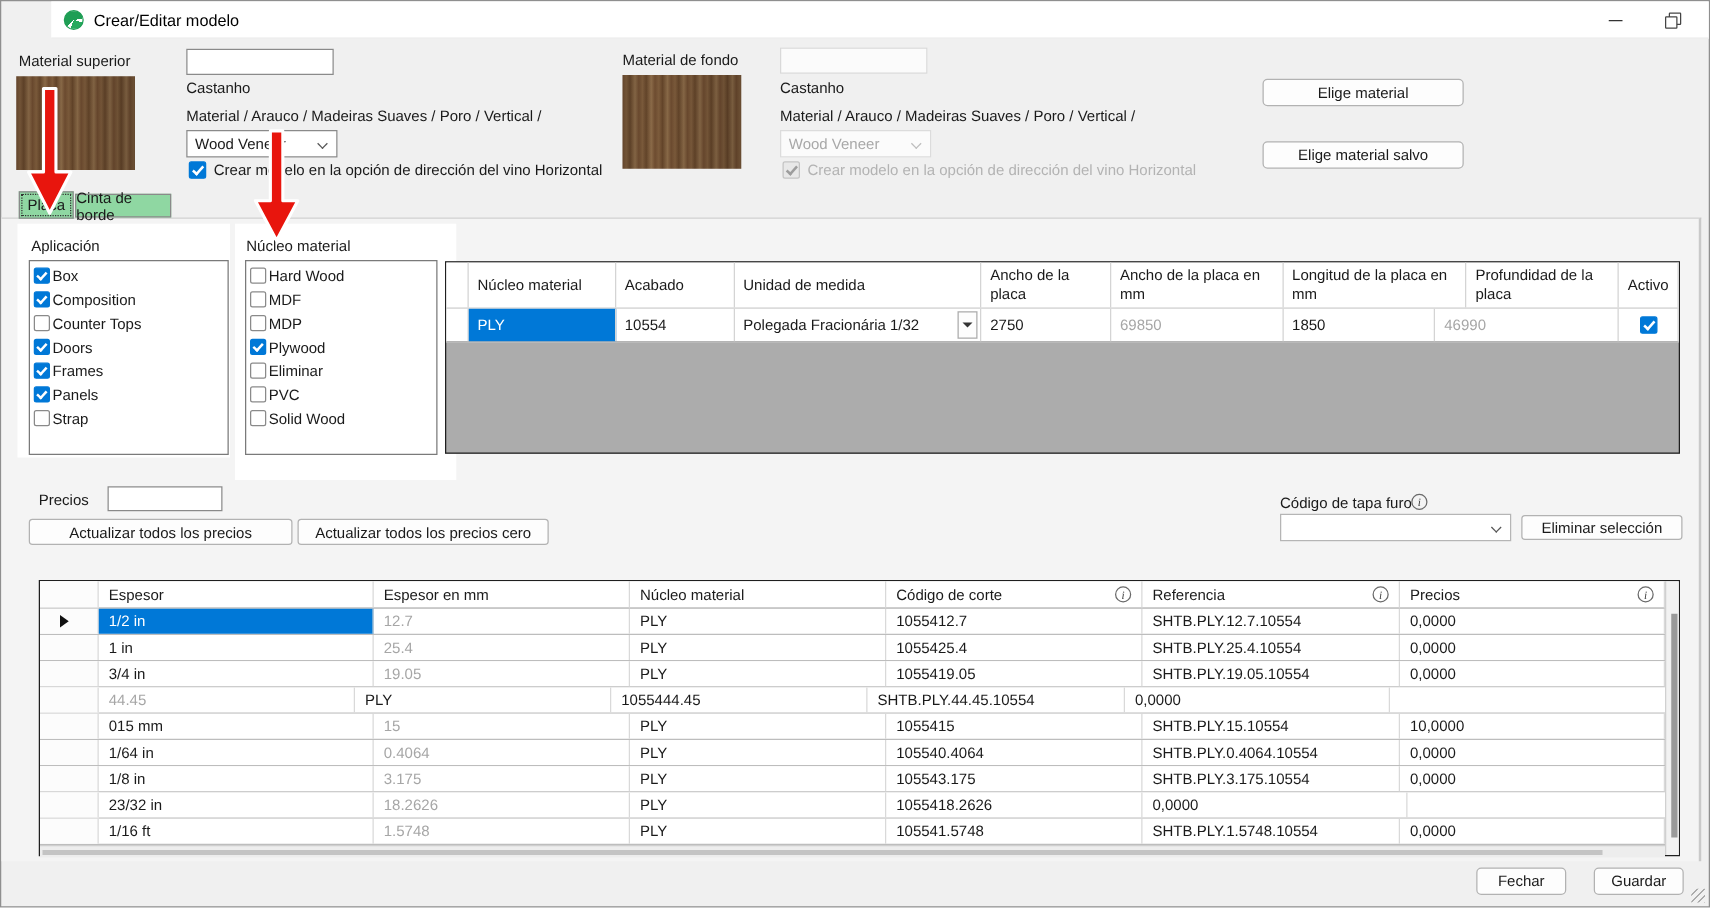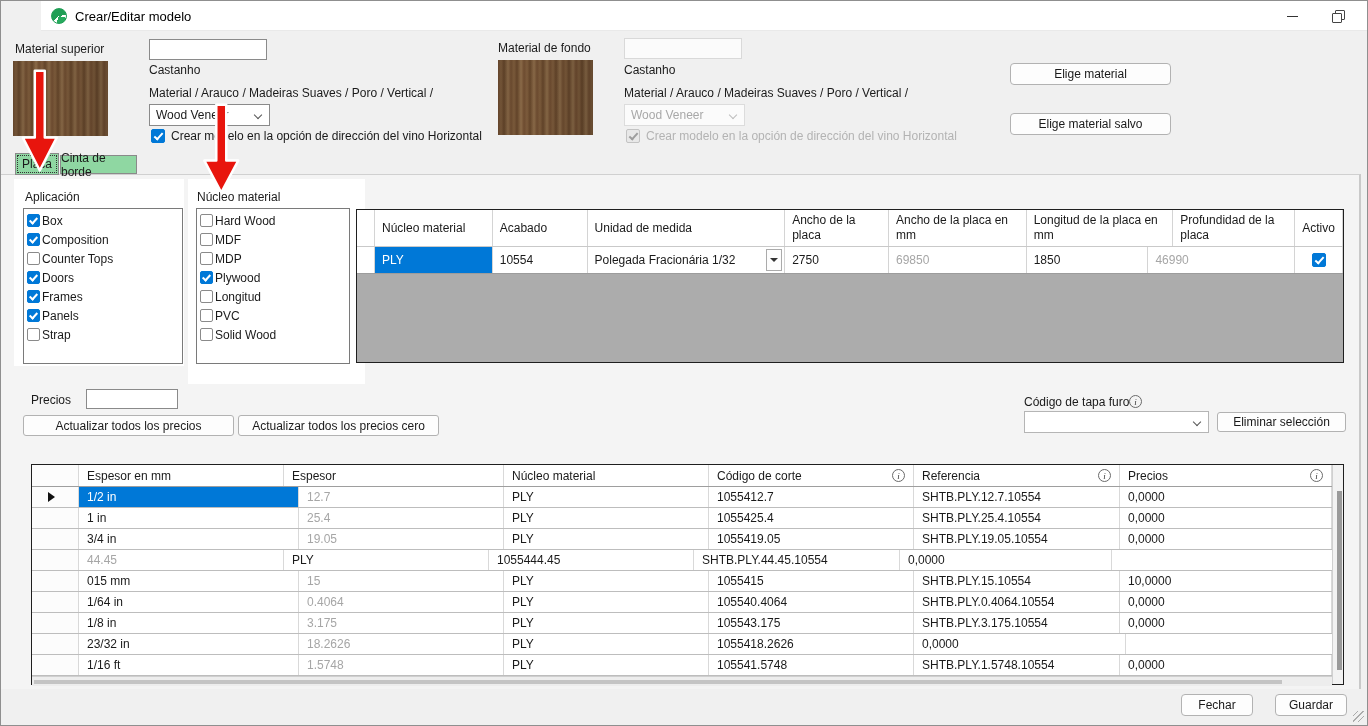--- a/index.html
+++ b/index.html
@@ -186,21 +186,21 @@
     <div class="litem">
         <span class="cb unchecked"></span>
         <span>MDP</span>
       </div>
     <div class="litem">
         <span class="cb checked"></span>
         <span>Plywood</span>
       </div>
     <div class="litem">
         <span class="cb unchecked"></span>
-        <span>Longitud</span>
+        <span>Eliminar</span>
       </div>
     <div class="litem">
         <span class="cb unchecked"></span>
         <span>PVC</span>
       </div>
     <div class="litem">
         <span class="cb unchecked"></span>
         <span>Solid Wood</span>
       </div>
   </div>
@@ -245,22 +245,22 @@
   <div class="combo" style="left:1023px; top:410px; width:185px; border-color:#b5b5b5;">
     <span></span>
     <span class="chev"></span>
   </div>
   <button class="btn" style="left:1216px; top:411px; width:129px; height:20px; border-radius:3px;">Eliminar selección</button>
 
   <div class="bgrid">
     <div class="bg-main">
       <div class="bg-row bg-hrow">
         <div class="bg-cell rowhdr" style="width:47px;"></div>
+        <div class="bg-cell hdr" style="width:220px;">Espesor</div>
         <div class="bg-cell hdr" style="width:205px;">Espesor en mm</div>
-        <div class="bg-cell hdr" style="width:220px;">Espesor</div>
         <div class="bg-cell hdr" style="width:205px;">Núcleo material</div>
         <div class="bg-cell hdr" style="width:205px;">
             <span>Código de corte</span>
             <span class="info-icon">i</span>
           </div>
         <div class="bg-cell hdr" style="width:206px;">
             <span>Referencia</span>
             <span class="info-icon">i</span>
           </div>
         <div class="bg-cell hdr" style="width:212px;">

